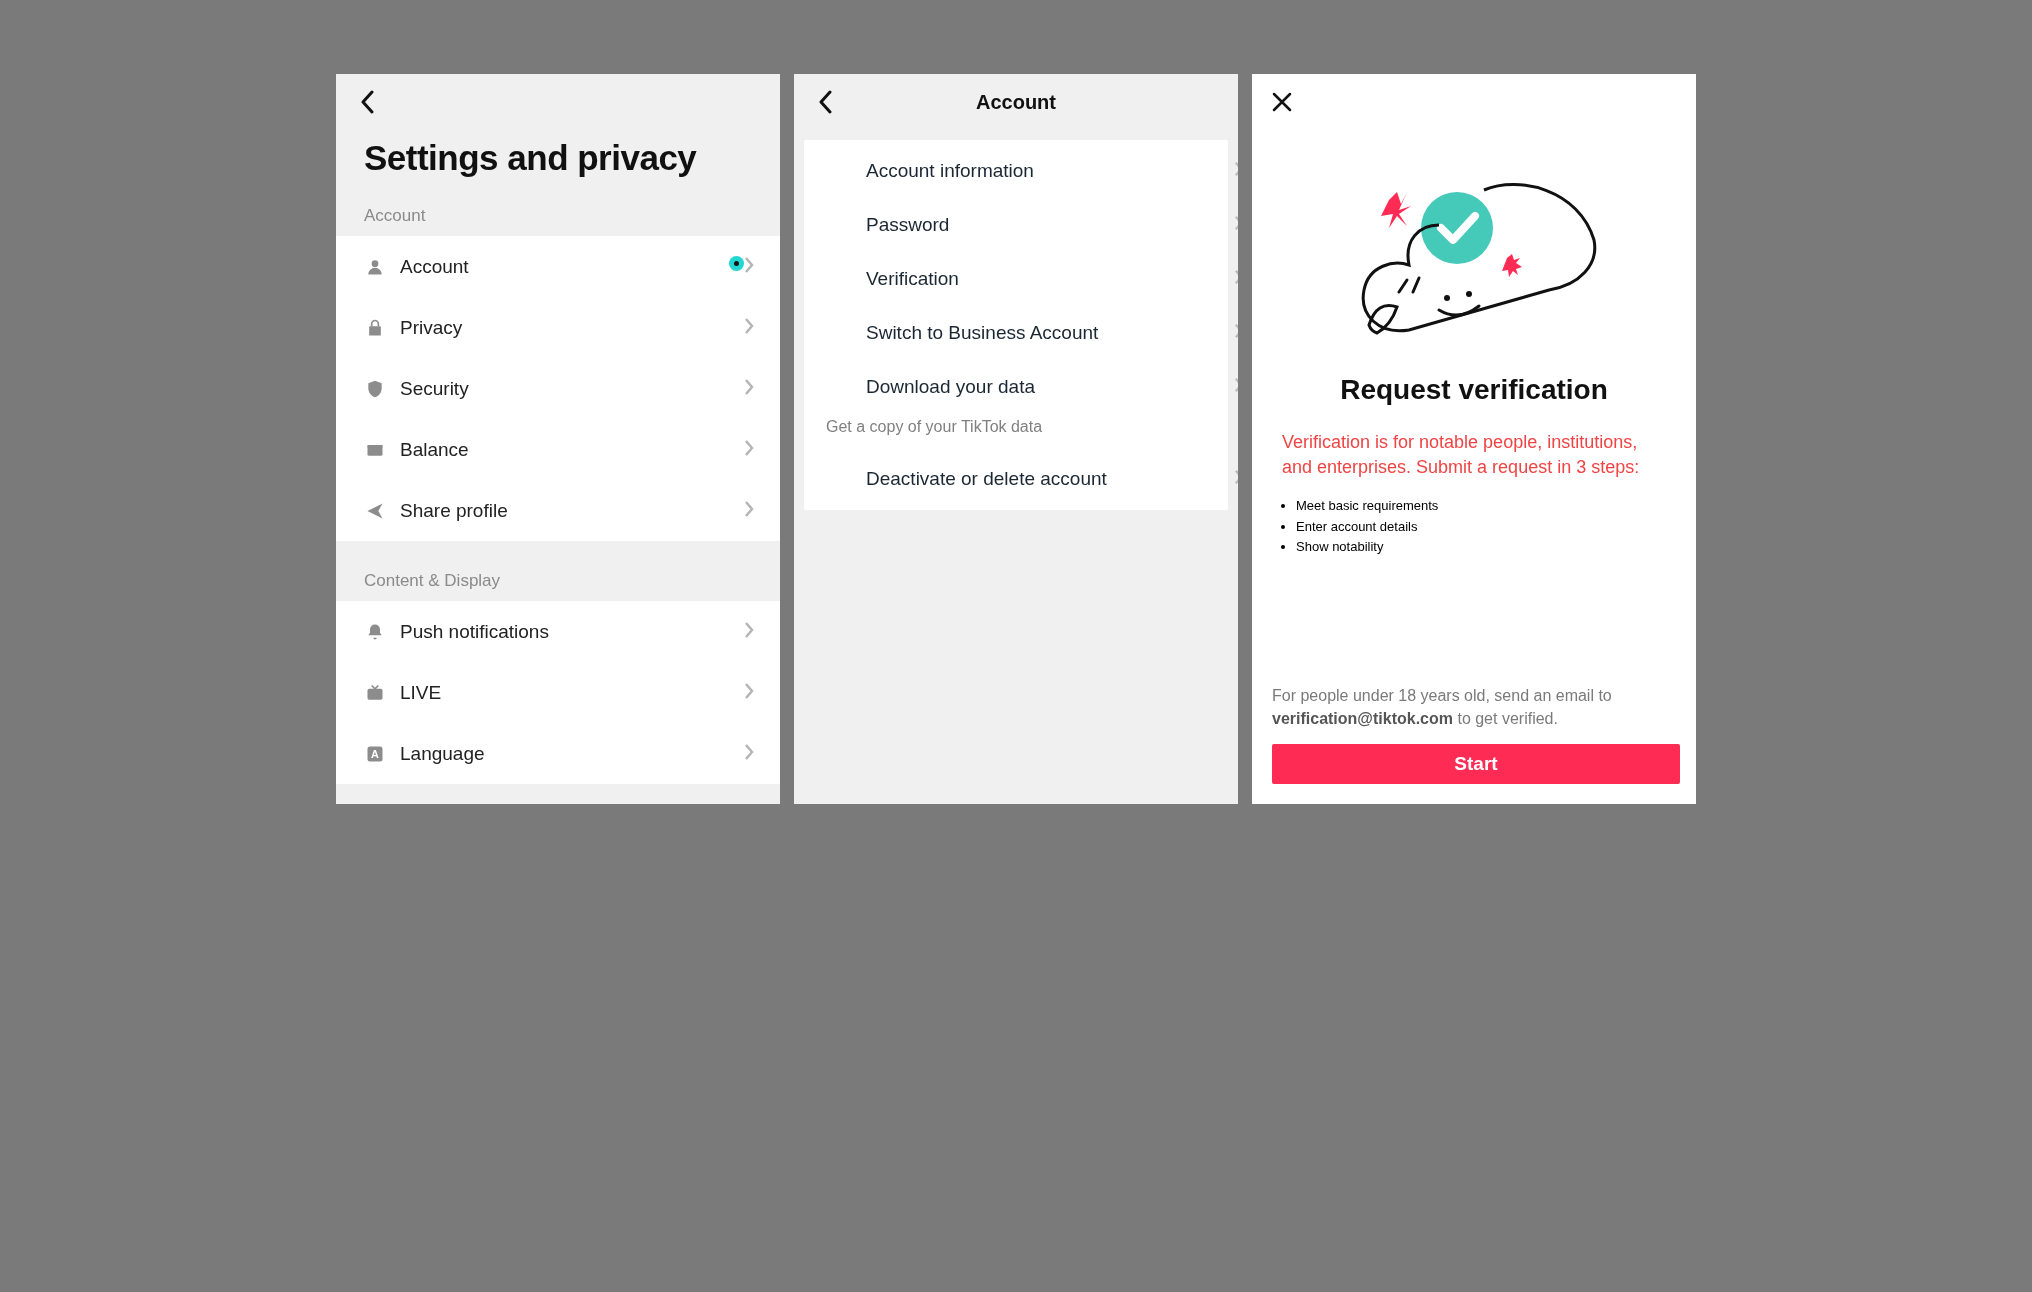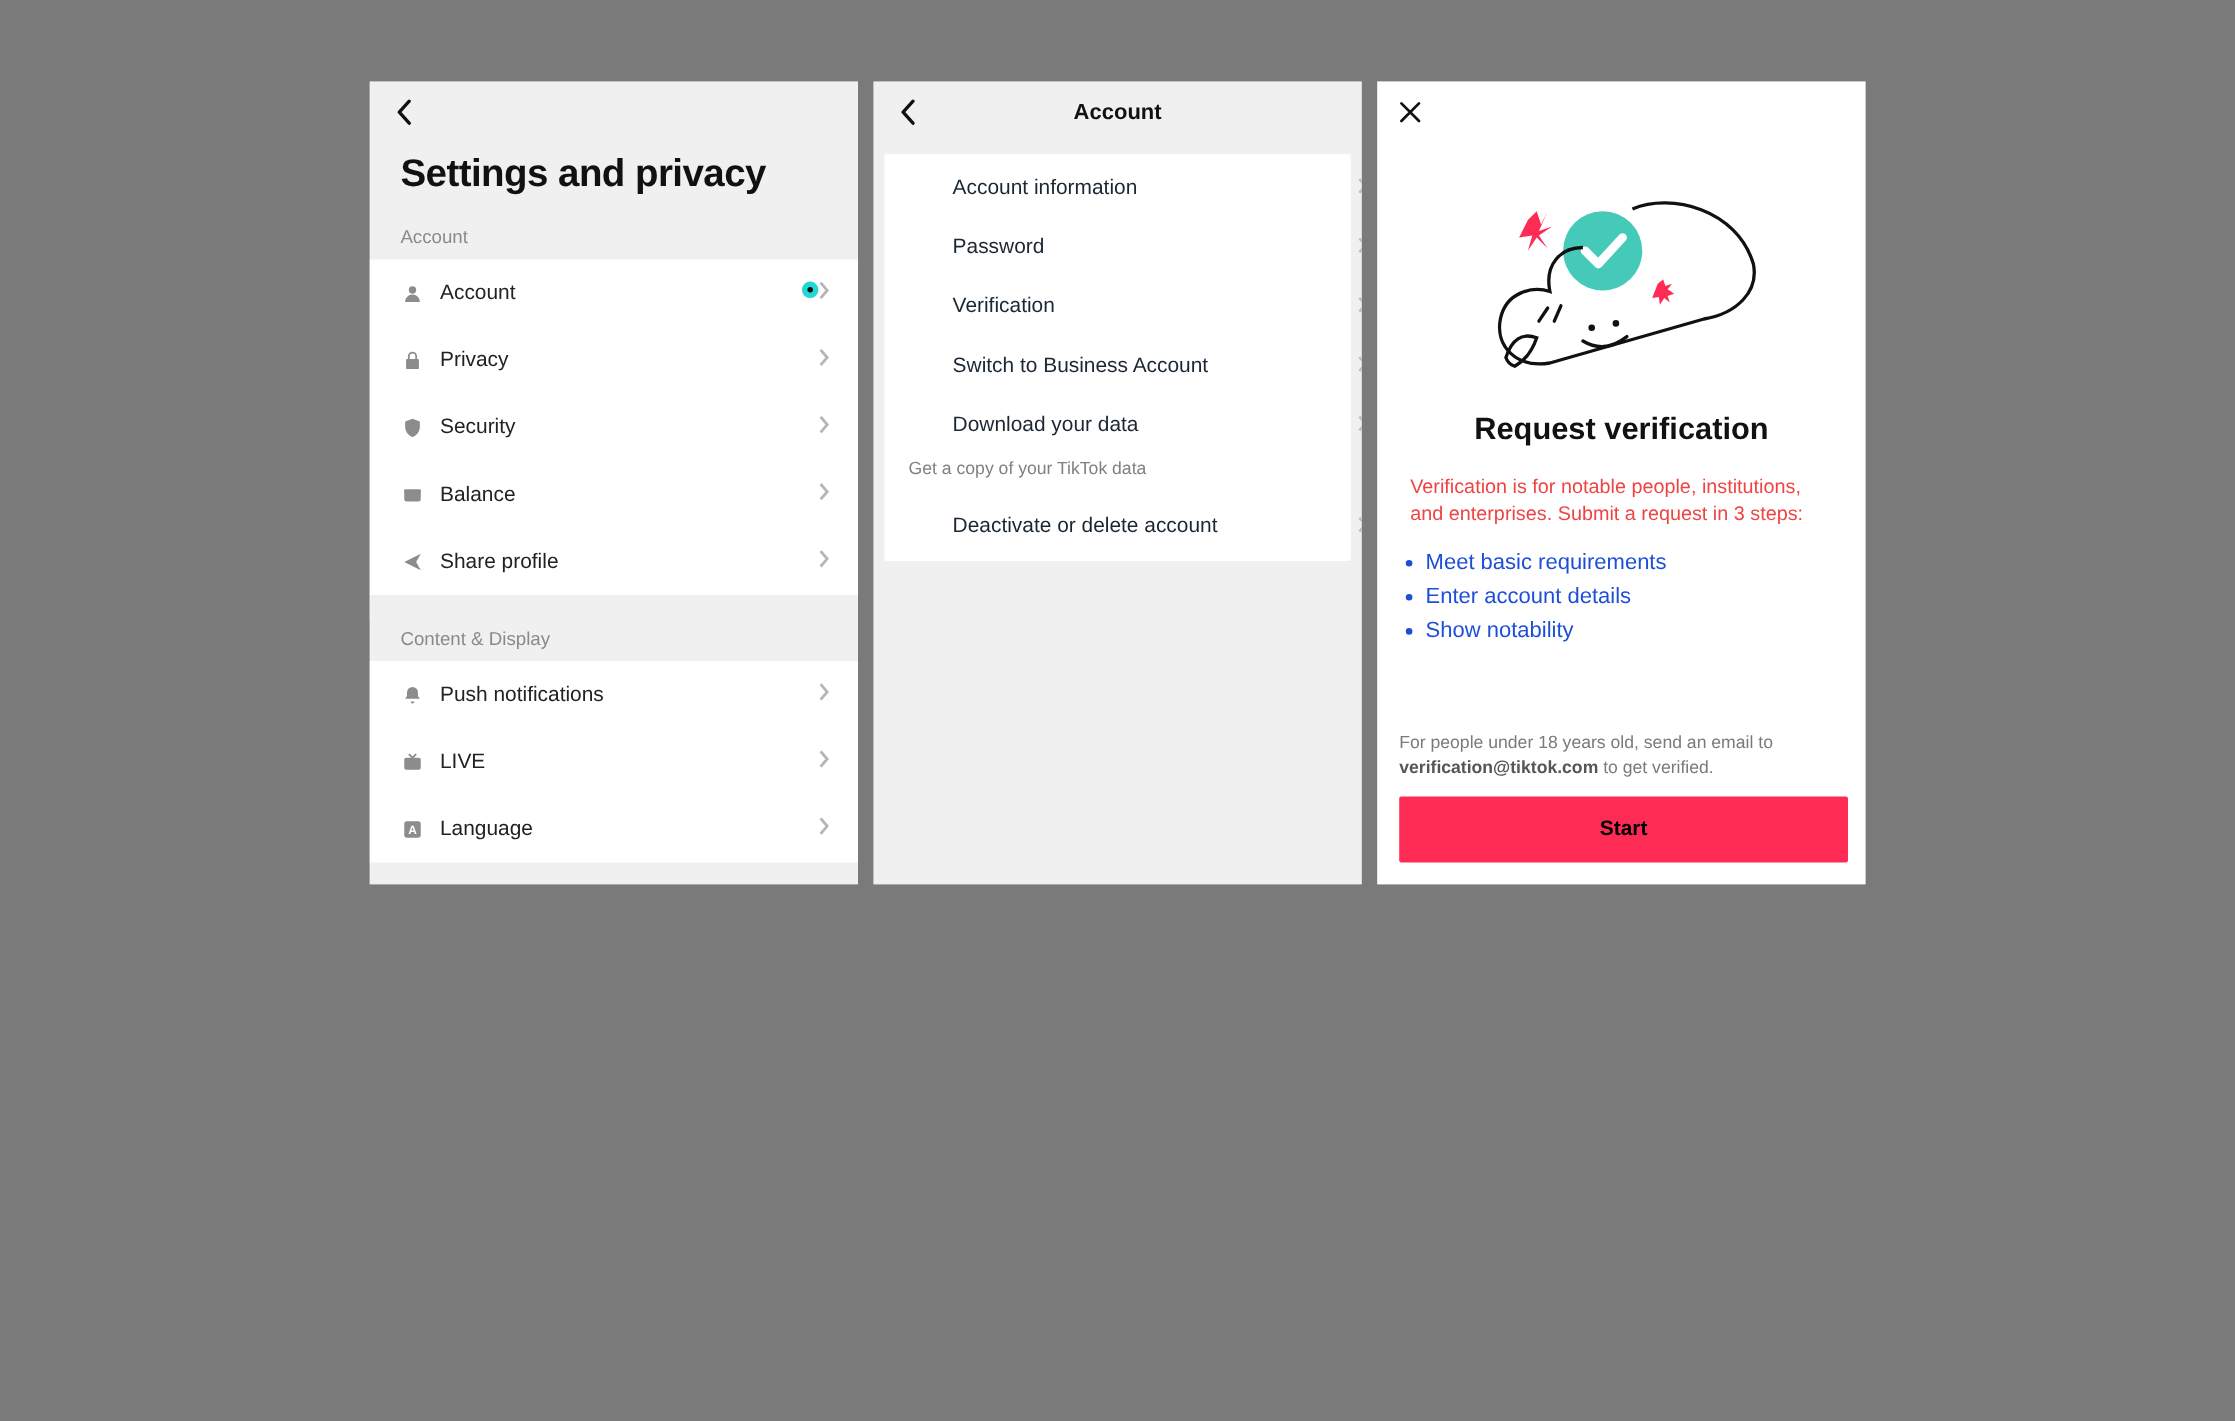--- a/index.html
+++ b/index.html
@@ -29,25 +29,25 @@
     .row2-main { display: flex; width: 100%; align-items: center; margin-left: 40px; }
     .row2 .label { font-size: 19px; font-weight: 500; color: #1b2733; flex: 1; }
     .row2 .chevron { width: 12px; }
     .row2 .chevron svg { width: 9px; height: 16px; stroke: #bcbcbc; fill: none; stroke-width: 2.5; }
     .row2 .sub { font-size: 16px; color: #808080; margin-top: 20px; }
     .illus-wrap { display: flex; justify-content: center; padding: 40px 0 18px; }
     .illus { width: 250px; height: 180px; position: relative; }
     .rv-title { font-size: 28px; font-weight: 700; color: #111; text-align: center; padding: 6px 42px 24px; }
     .rv-desc { font-size: 18px; color: #ef4444; padding: 0 30px 16px; line-height: 1.4; }
     .rv-list { padding: 0 30px 0 44px; }
-    .rv-list li { font-size: 20px; color: #1d4ed8; line-height: 1.55; list-style: disc; }
+    .rv-list li { font-size: 13px; color: #000000; line-height: 1.55; list-style: disc; }
     .rv-footer { position: absolute; bottom: 20px; left: 20px; right: 16px; margin-top: 32px; }
     .rv-email { font-size: 16px; color: #7a7a7a; line-height: 1.4; margin-bottom: 14px; }
     .rv-email b { color: #555; font-weight: 600; }
-    .start-btn { background: #fe2c55; color: #000000; font-size: 19px; font-weight: 600; border: none; width: 100%; height: 60px; cursor: pointer; border-radius: 2px; }
+    .start-btn { background: #fe2c55; color: #ffffff; font-size: 19px; font-weight: 600; border: none; width: 100%; height: 40px; cursor: pointer; border-radius: 2px; }
   </style>
 </head>
 <body>
 
 <div class="panel">
   <div class="header">
     <div class="back-chevron">
       <svg viewBox="0 0 14 24">
           <path d="M12 2 L3 12 L12 22" stroke="#111" stroke-width="3" fill="none" stroke-linecap="round" stroke-linejoin="round"></path>
         </svg>

